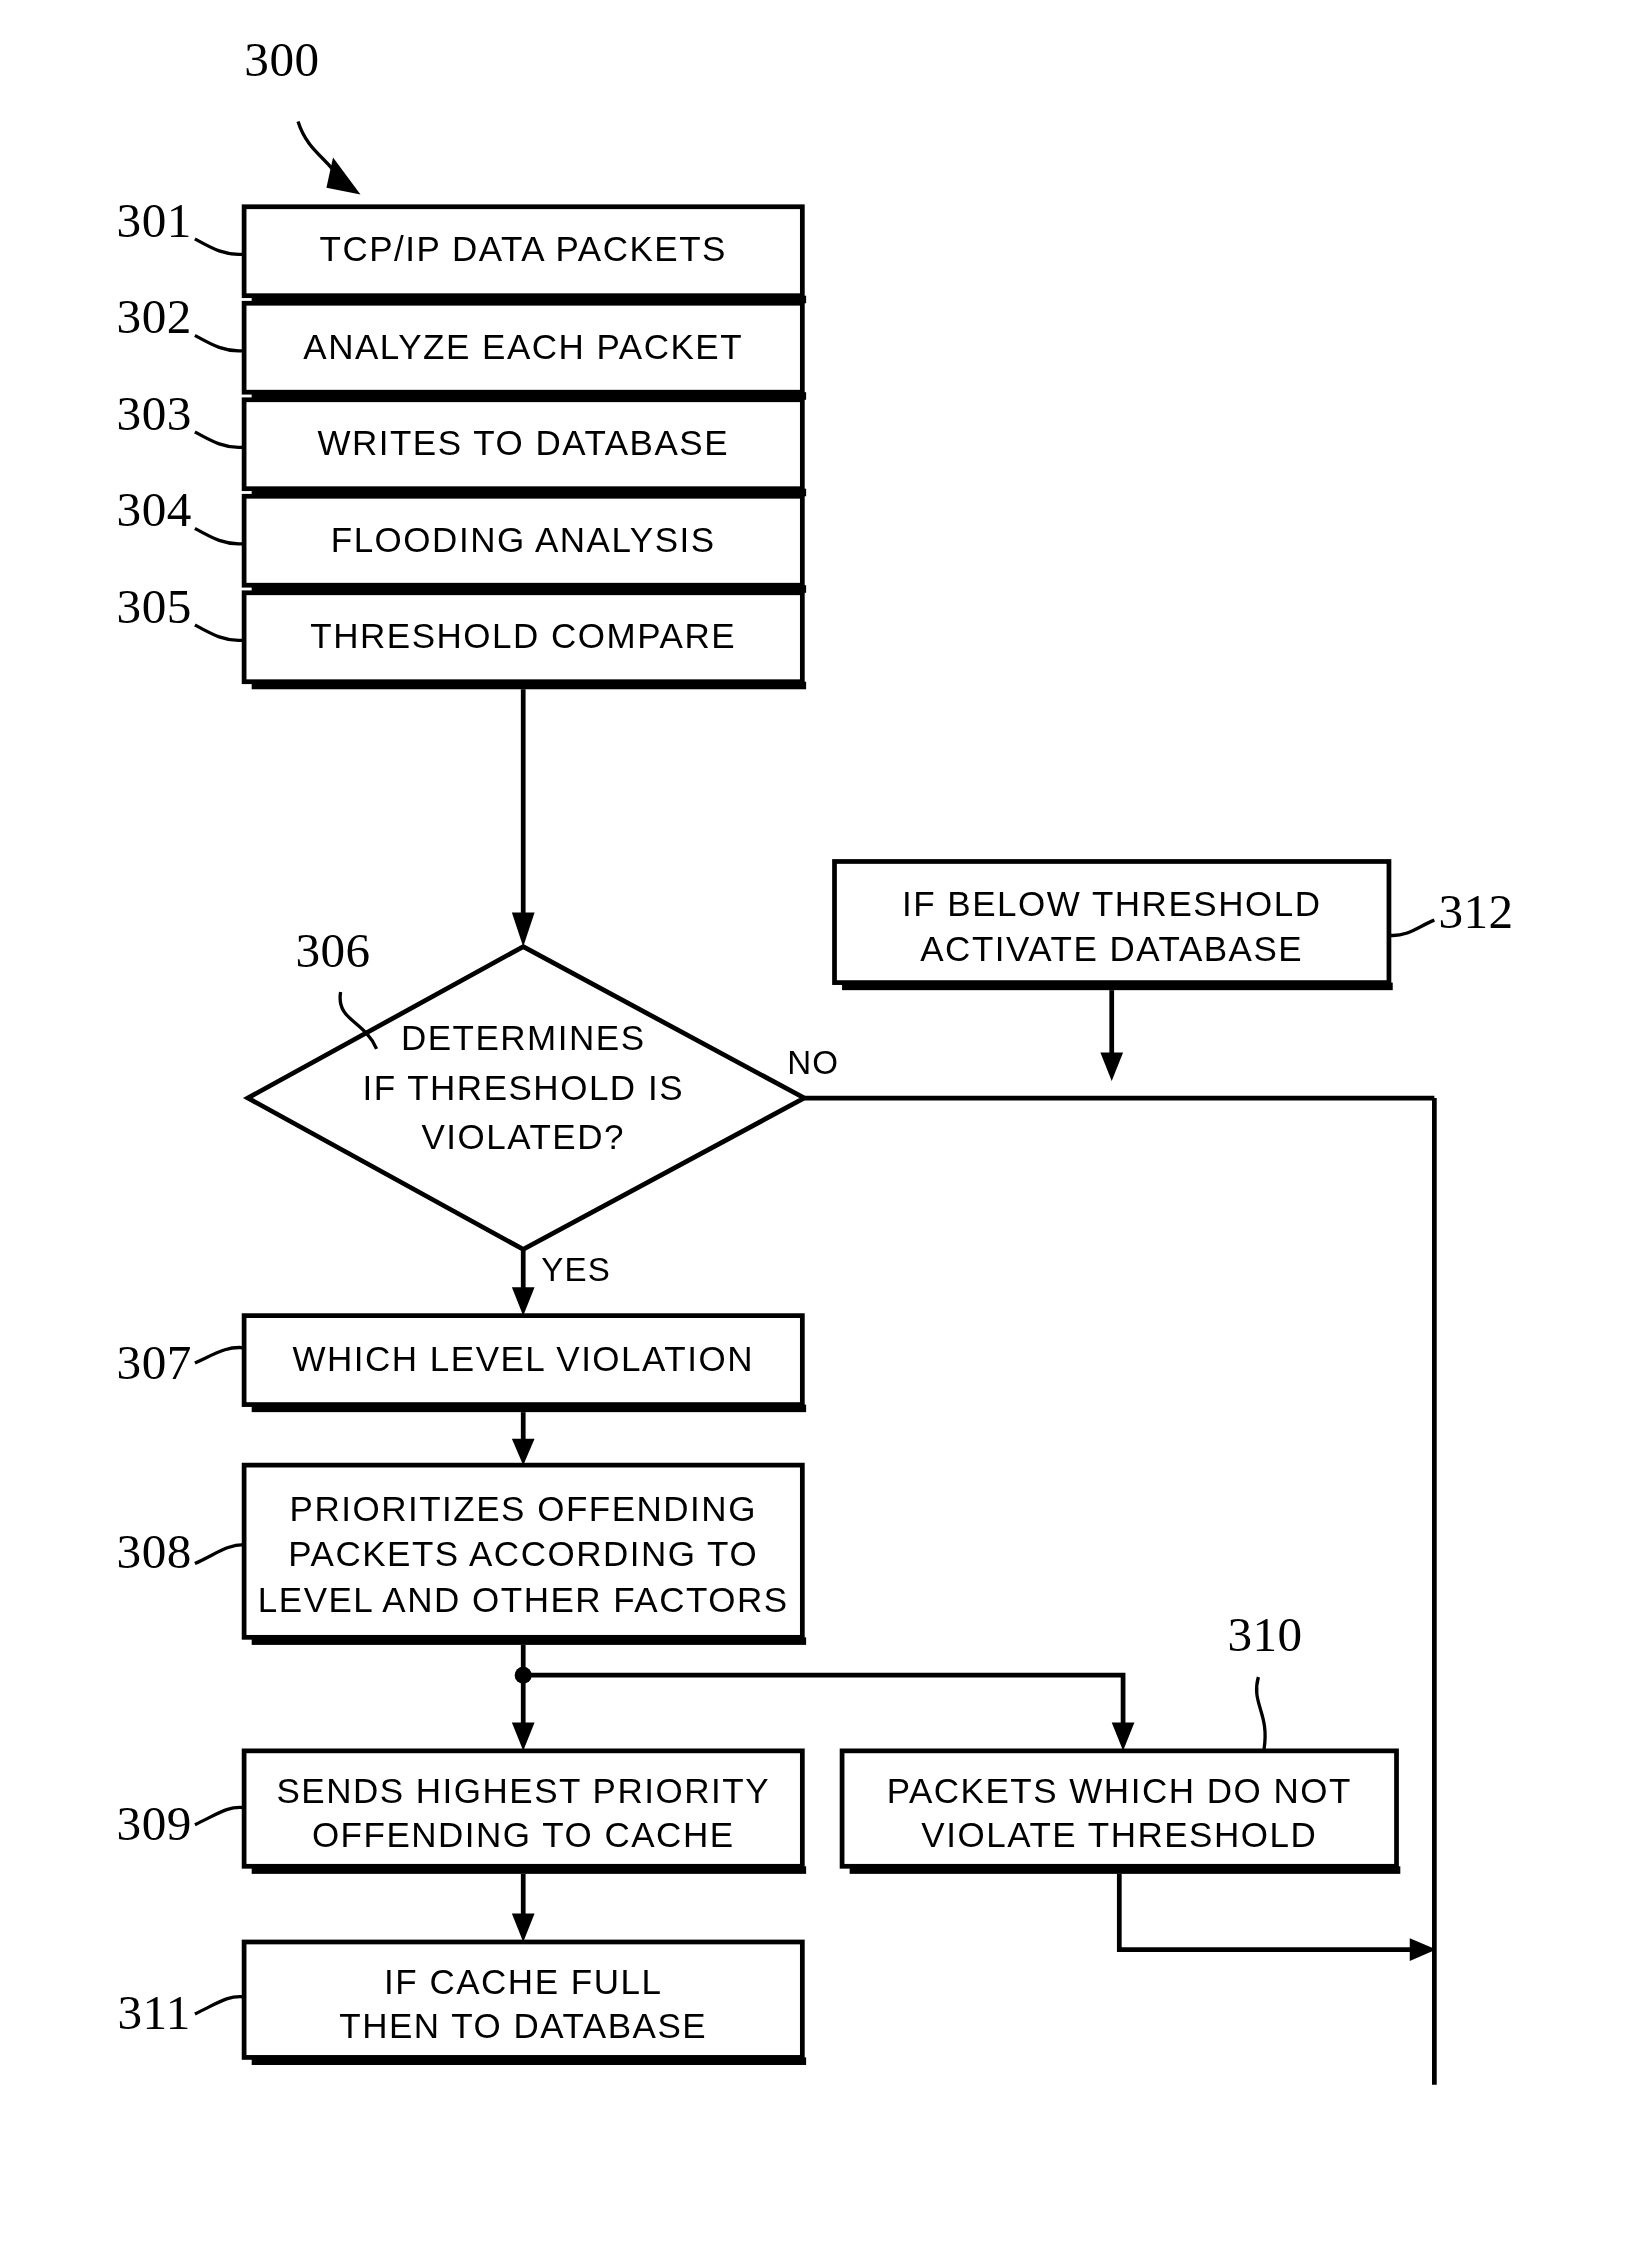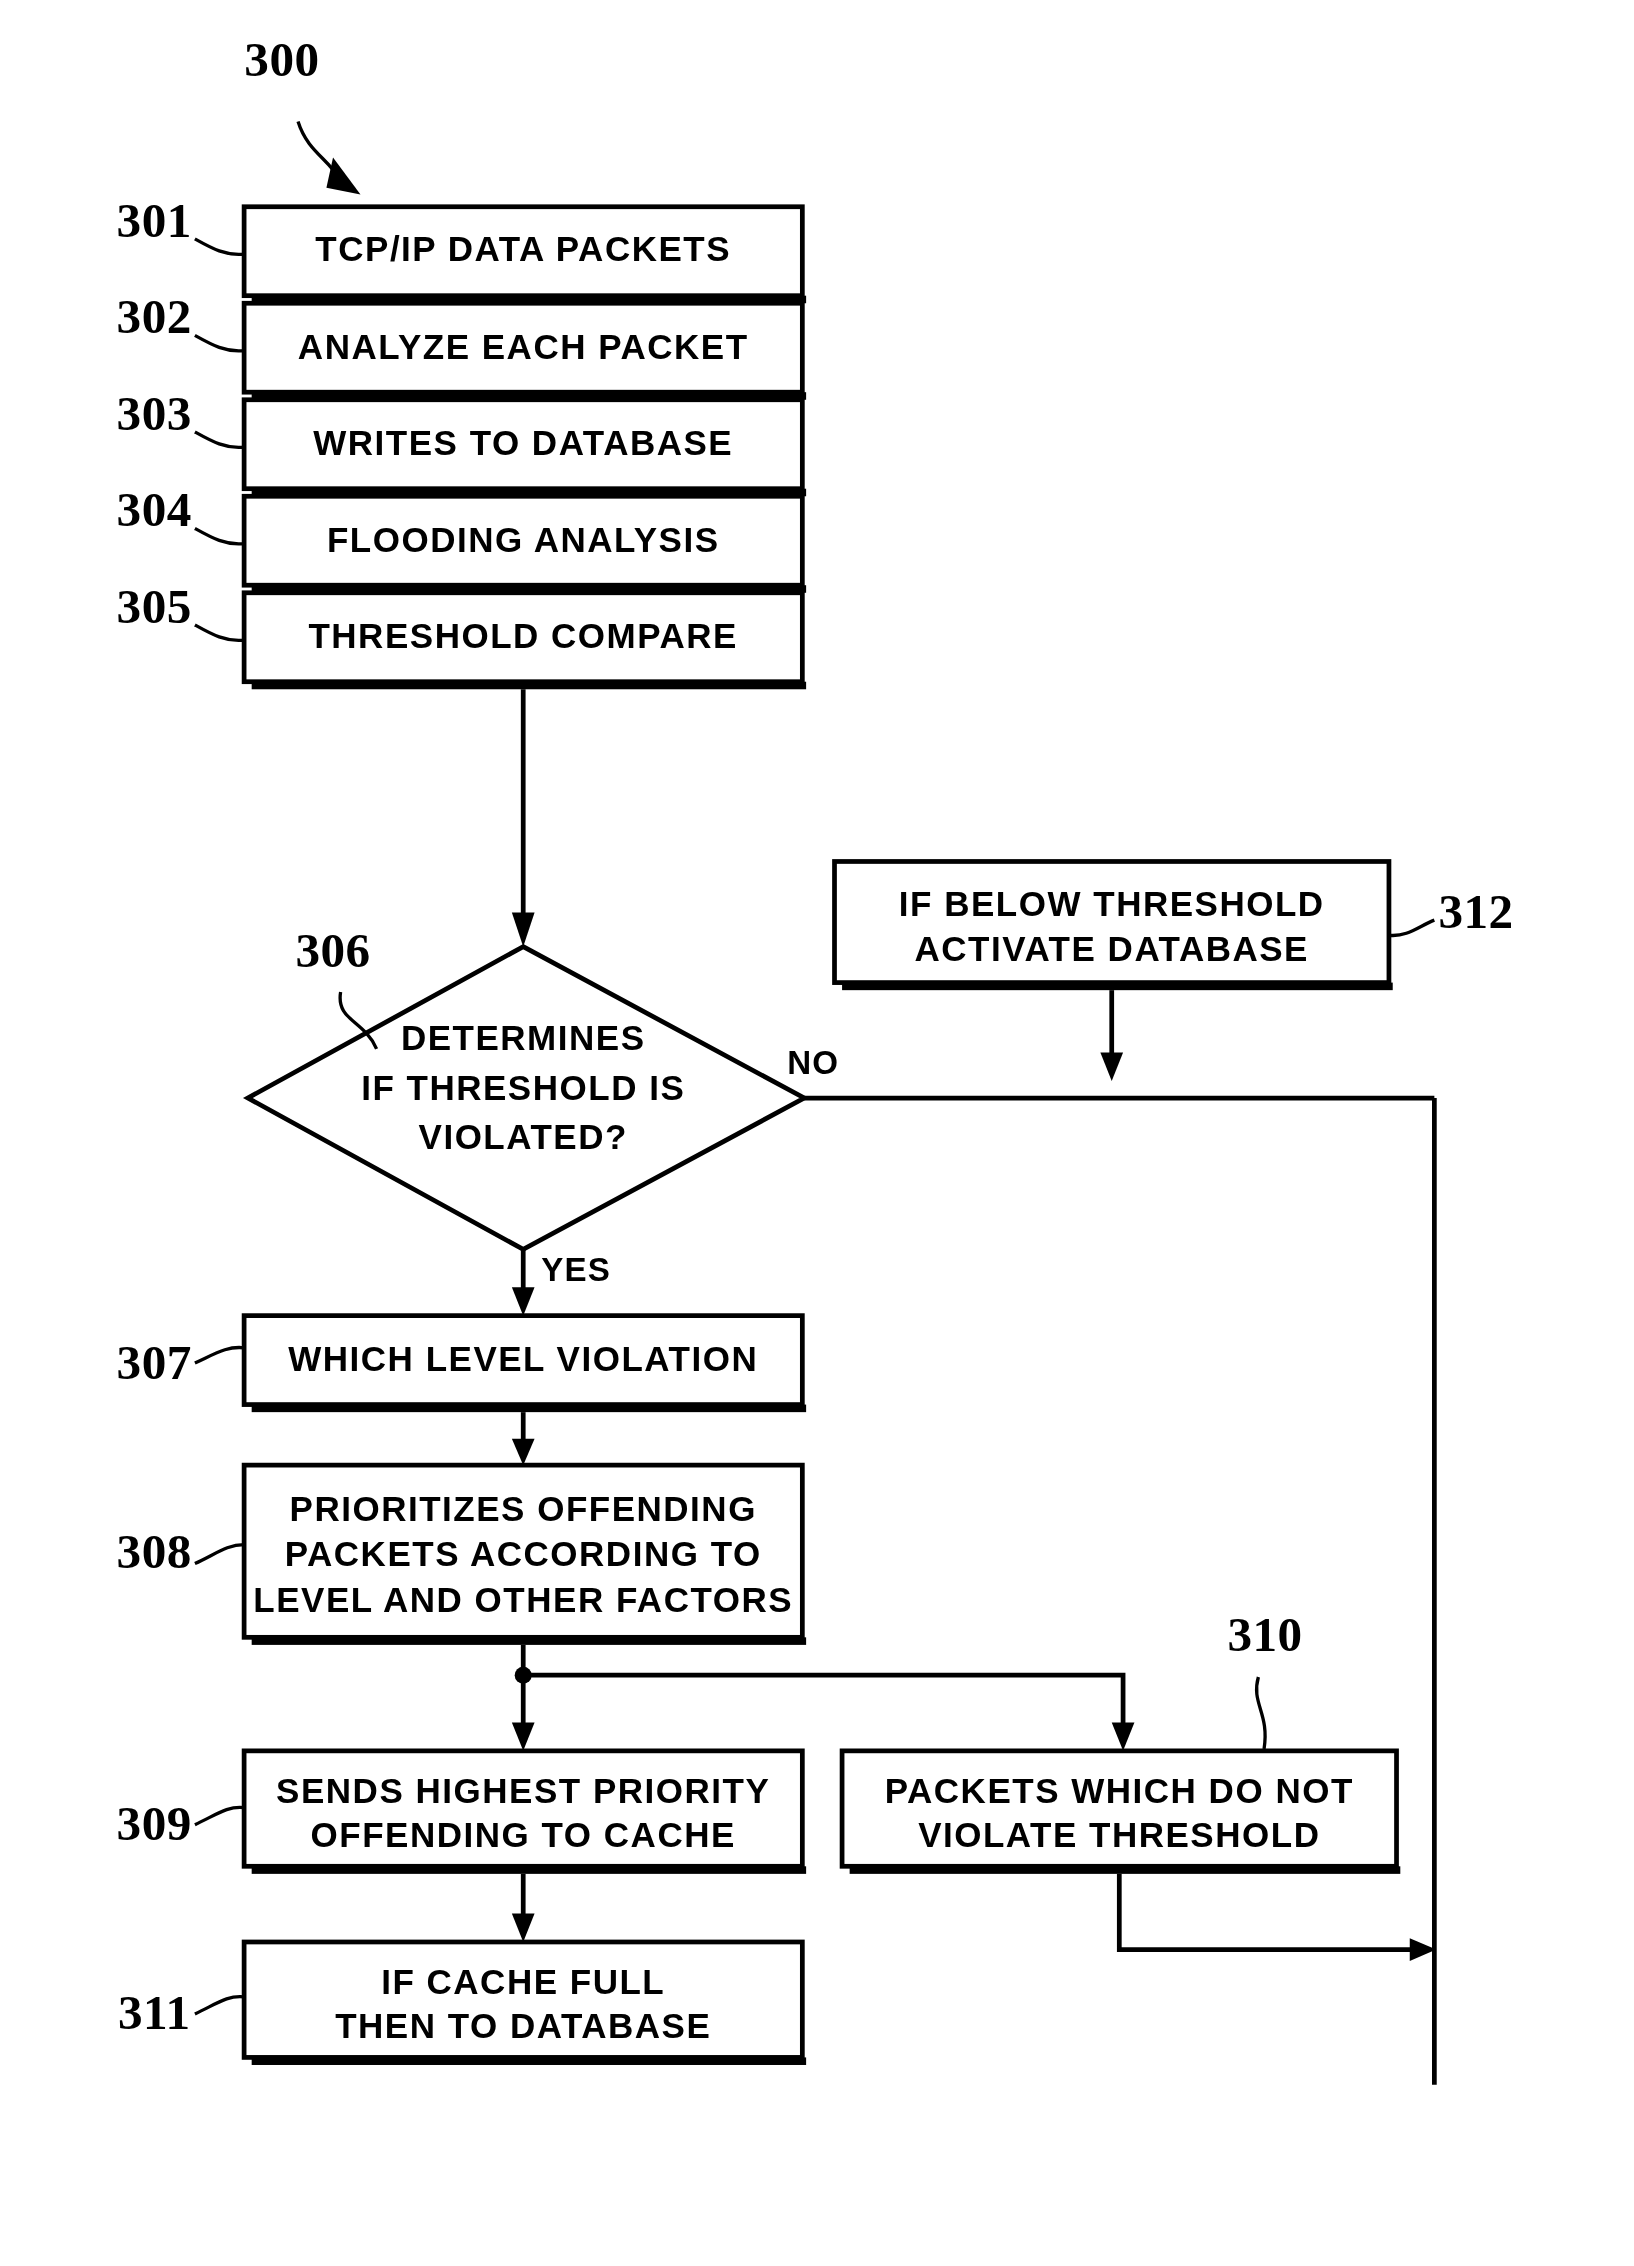--- a/index.html
+++ b/index.html
@@ -13,21 +13,20 @@
     position: relative;
     font-family: "Liberation Sans", sans-serif;
     overflow: hidden;
   }
   #figure {
     position: absolute;
     left: 0;
     top: 0;
     width: 1634px;
     height: 2267px;
-    font-weight: bold;
   }
   .node-text {
     font-family: "Liberation Sans", sans-serif;
     font-size: 37px;
     letter-spacing: 1.6px;
     fill: #000000;
     text-anchor: middle;
     dominant-baseline: middle;
   }
   .ref-num {

